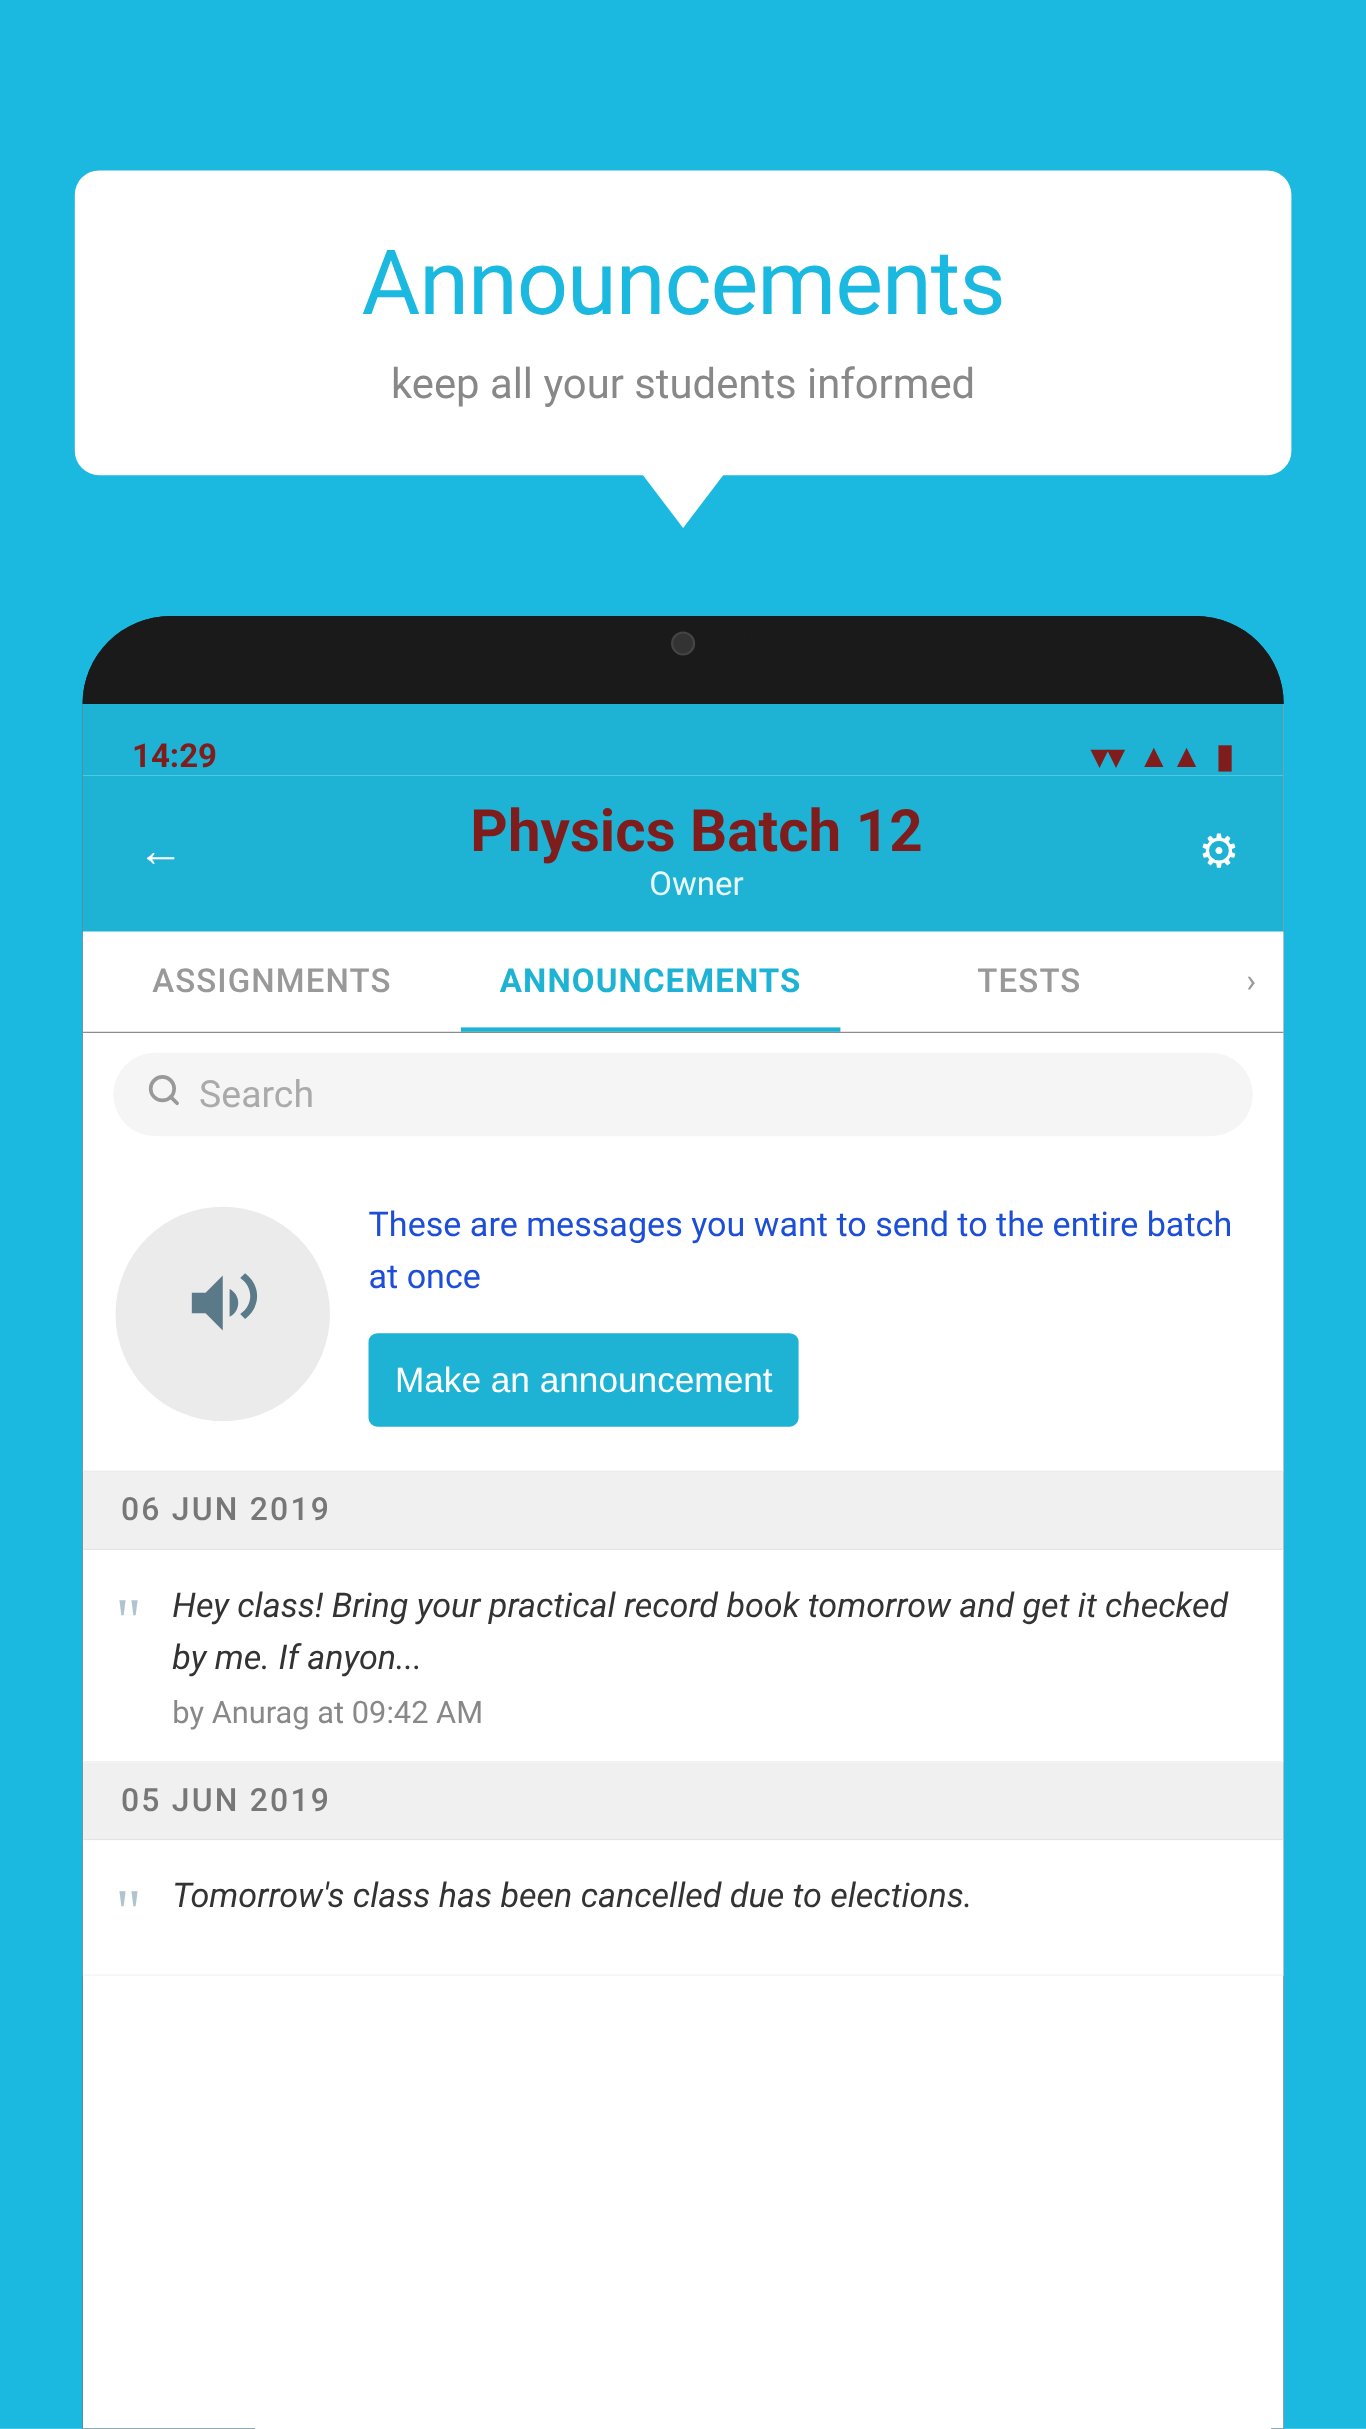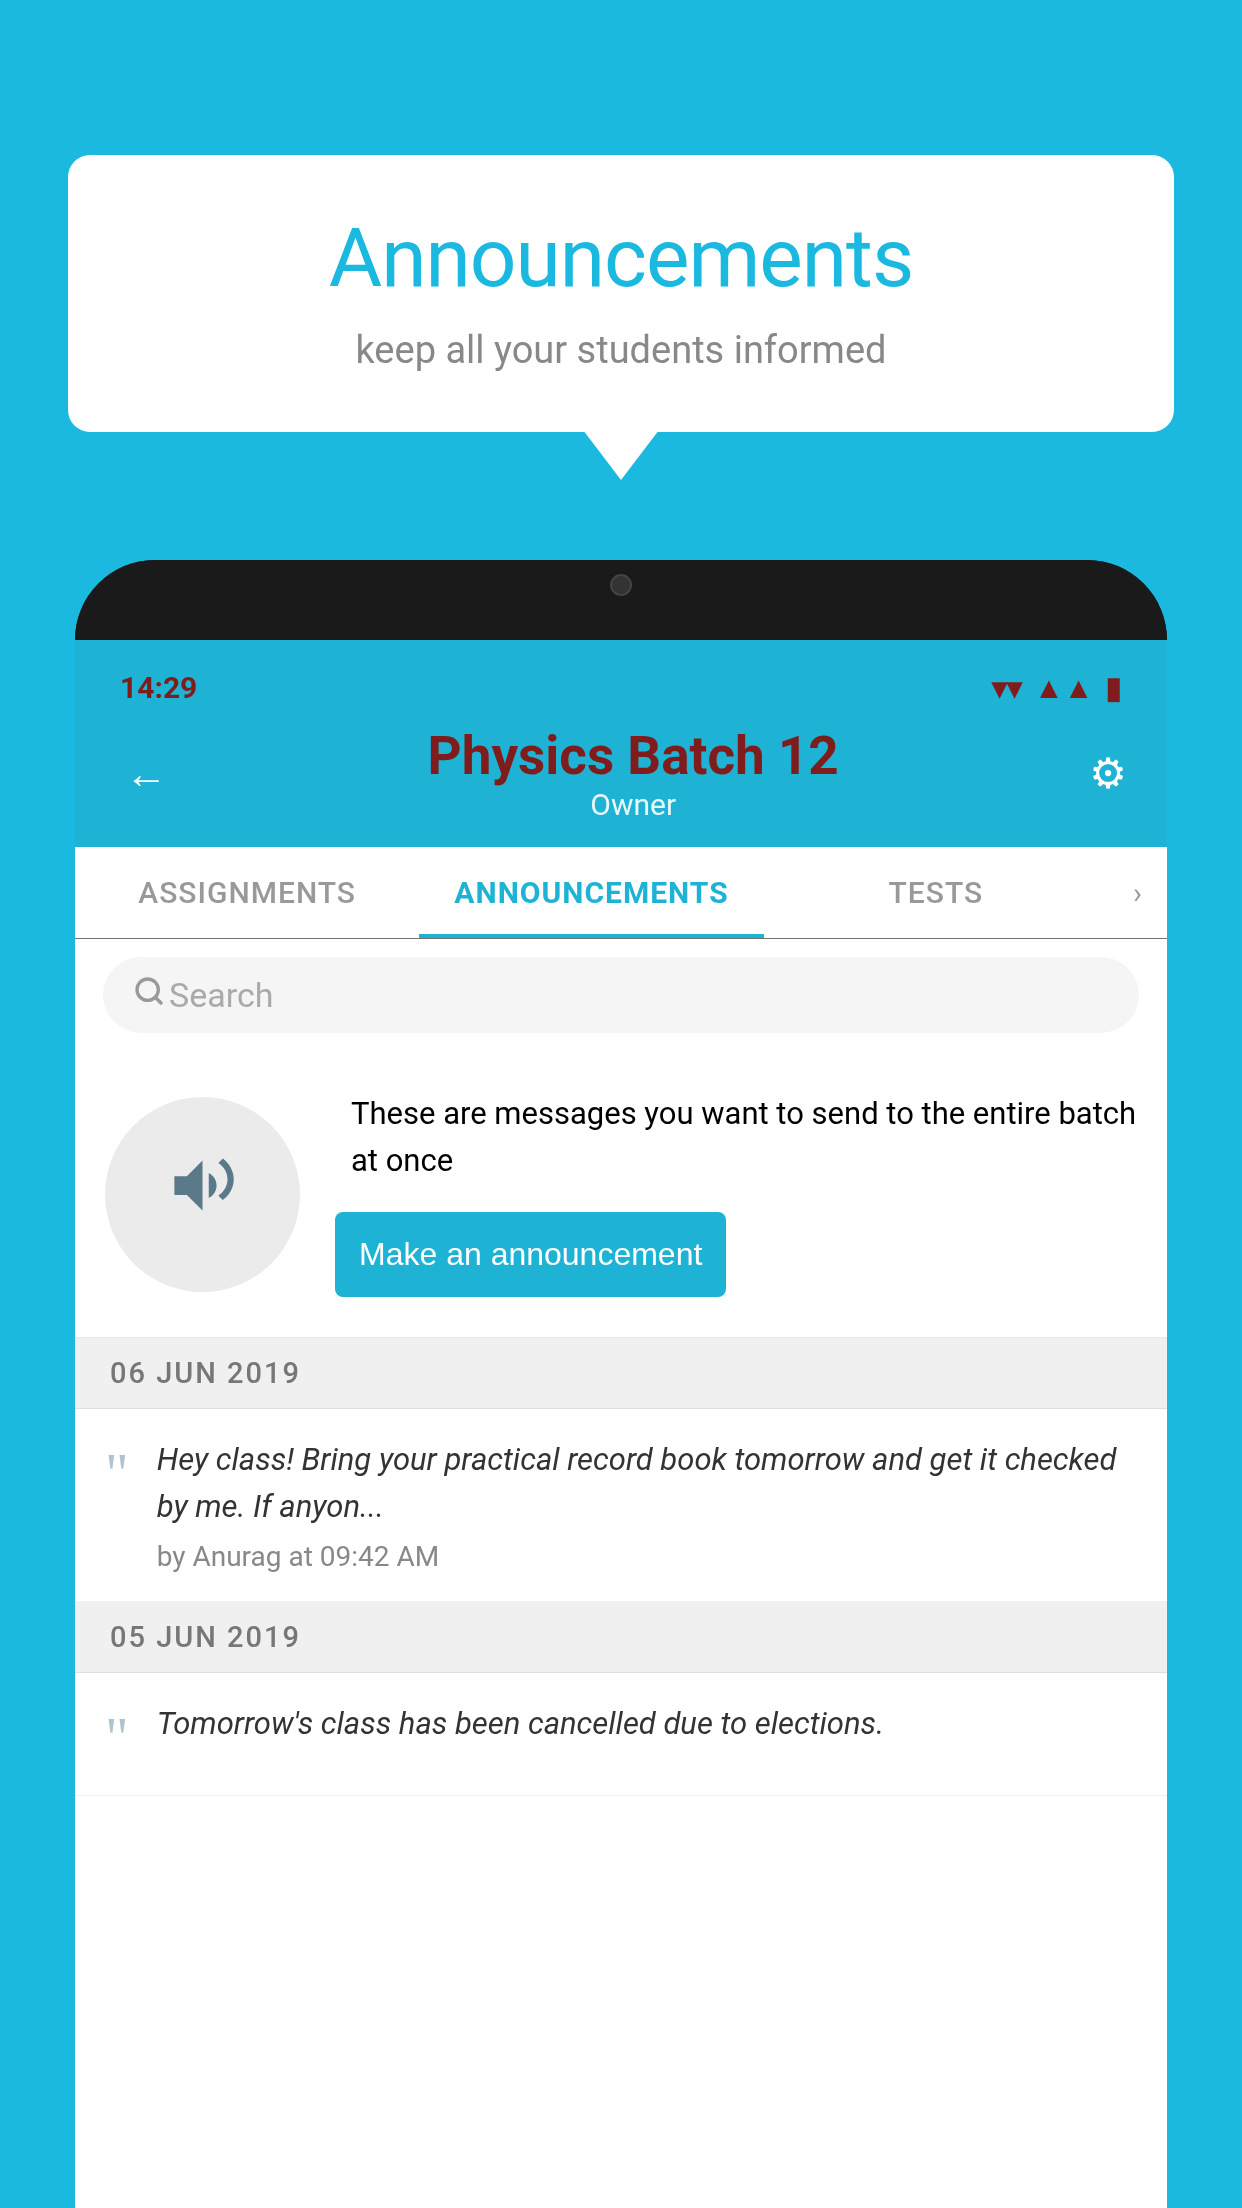--- a/index.html
+++ b/index.html
@@ -225,21 +225,21 @@
       background: white;
       padding: 18px 28px;
     }
 
     .search-input-wrapper {
       background: #f5f5f5;
       border-radius: 40px;
       display: flex;
       align-items: center;
       padding: 18px 30px;
-      gap: 4px;
+      gap: 16px;
     }
 
     .search-icon-svg {
       color: #999;
       font-size: 32px;
     }
 
     .search-text {
       font-size: 34px;
       color: #aaa;
@@ -270,24 +270,23 @@
       font-size: 75px;
       color: #666;
     }
 
     .announcement-right {
       flex: 1;
     }
 
     .announcement-desc {
       font-size: 31px;
-      color: #000000;
+      color: #1d4ed8;
       line-height: 1.5;
       margin-bottom: 28px;
-      margin-left: 16px;
     }
 
     .make-announcement-btn {
       background: #1eb3d4;
       color: white;
       border: none;
       border-radius: 8px;
       padding: 24px 24px;
       font-size: 32px;
       font-weight: 500;

